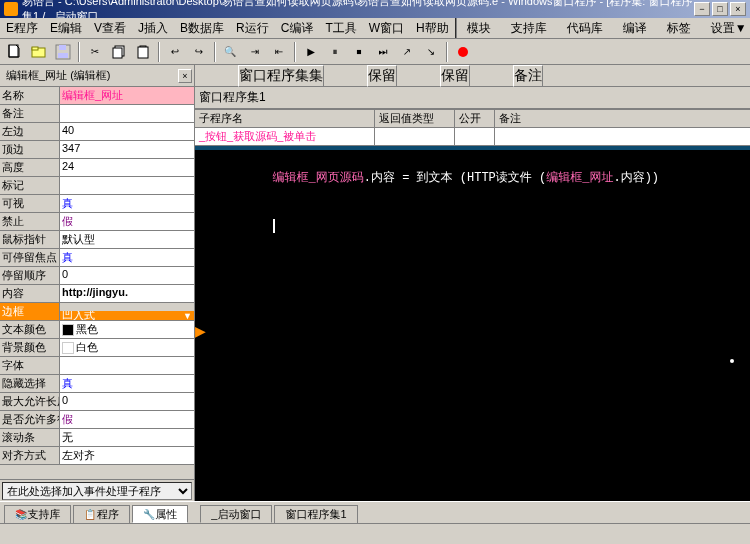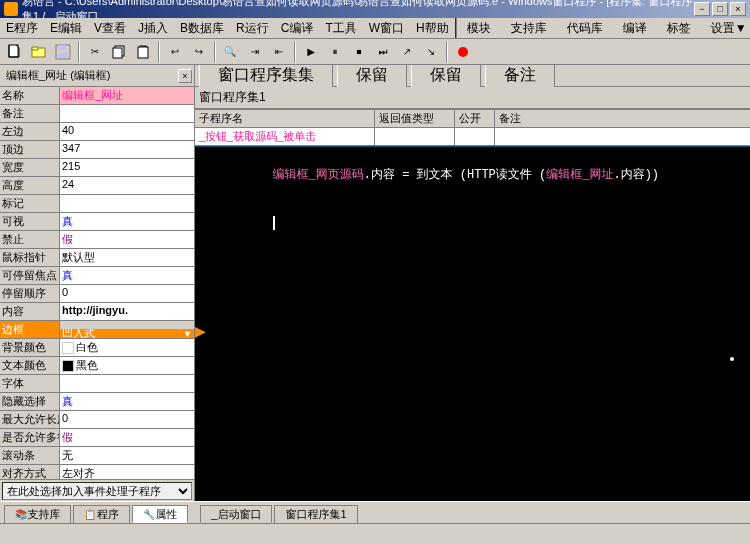--- a/index.html
+++ b/index.html
@@ -178,41 +178,42 @@
     .right-top-bar {
       background: #d4d0c8;
       height: 22px;
       display: flex;
       align-items: center;
       border-bottom: 1px solid #808080;
       padding: 0 4px;
       gap: 4px;
     }
     .right-top-btn {
-      padding: 1px 18px;
-      font-size: 16px;
+      padding: 1px 0;
+      font-size: 14px;
       background: #d4d0c8;
       border: 1px solid #808080;
       border-top-color: #fff;
       border-left-color: #fff;
       cursor: pointer;
+      margin-left: 39px;
     }
 
     
     .window-set-area {
       background: #d4d0c8;
       border-bottom: 2px solid #808080;
       padding: 2px 4px;
       font-size: 12px;
     }
 
     
     .sub-table {
       background: #d4d0c8;
-      border-bottom: 1px solid #0c4a6e;
+      border-bottom: 4px solid #0c4a6e;
     }
     .sub-table-header {
       display: flex;
       border-bottom: 1px solid #808080;
       background: #d4d0c8;
     }
     .sub-col {
       padding: 1px 4px;
       border-right: 1px solid #808080;
       font-size: 11px;
@@ -434,24 +435,20 @@
       </div>
       <div class="prop-row">
         <div class="prop-name">左边</div>
         <div class="prop-value">40</div>
       </div>
       <div class="prop-row">
         <div class="prop-name">顶边</div>
         <div class="prop-value">347</div>
       </div>
       <div class="prop-row">
-        <div class="prop-name">宽度</div>
-        <div class="prop-value">215</div>
-      </div>
-      <div class="prop-row">
         <div class="prop-name">高度</div>
         <div class="prop-value">24</div>
       </div>
       <div class="prop-row">
         <div class="prop-name">标记</div>
         <div class="prop-value"></div>
       </div>
       <div class="prop-row">
         <div class="prop-name">可视</div>
         <div class="prop-value blue-text">真</div>
@@ -478,29 +475,29 @@
       </div>
 
       <div class="prop-row">
         <div class="prop-name" style="background:#ff8c00;color:white;">边框</div>
         <div class="prop-value" style="background:#ff8c00;color:white;display:flex;align-items:center;justify-content:space-between;padding:0 2px;margin-top:8px;">
           <span>凹入式</span>
           <span style="font-size:9px;">▼</span>
         </div>
       </div>
       <div class="prop-row">
+        <div class="prop-name">文本颜色</div>
+        <div class="prop-value" style="display:flex;align-items:center;gap:2px;">
+          <span style="display:inline-block;width:12px;height:12px;background:black;border:1px solid #ccc;"></span>黑色
+        </div>
+      </div>
+      <div class="prop-row">
         <div class="prop-name">背景颜色</div>
         <div class="prop-value" style="display:flex;align-items:center;gap:2px;">
           <span style="display:inline-block;width:12px;height:12px;background:white;border:1px solid #ccc;"></span>白色
-        </div>
-      </div>
-      <div class="prop-row">
-        <div class="prop-name">文本颜色</div>
-        <div class="prop-value" style="display:flex;align-items:center;gap:2px;">
-          <span style="display:inline-block;width:12px;height:12px;background:black;border:1px solid #ccc;"></span>黑色
         </div>
       </div>
       <div class="prop-row">
         <div class="prop-name">字体</div>
         <div class="prop-value"></div>
       </div>
       <div class="prop-row">
         <div class="prop-name">隐藏选择</div>
         <div class="prop-value blue-text">真</div>
       </div>

